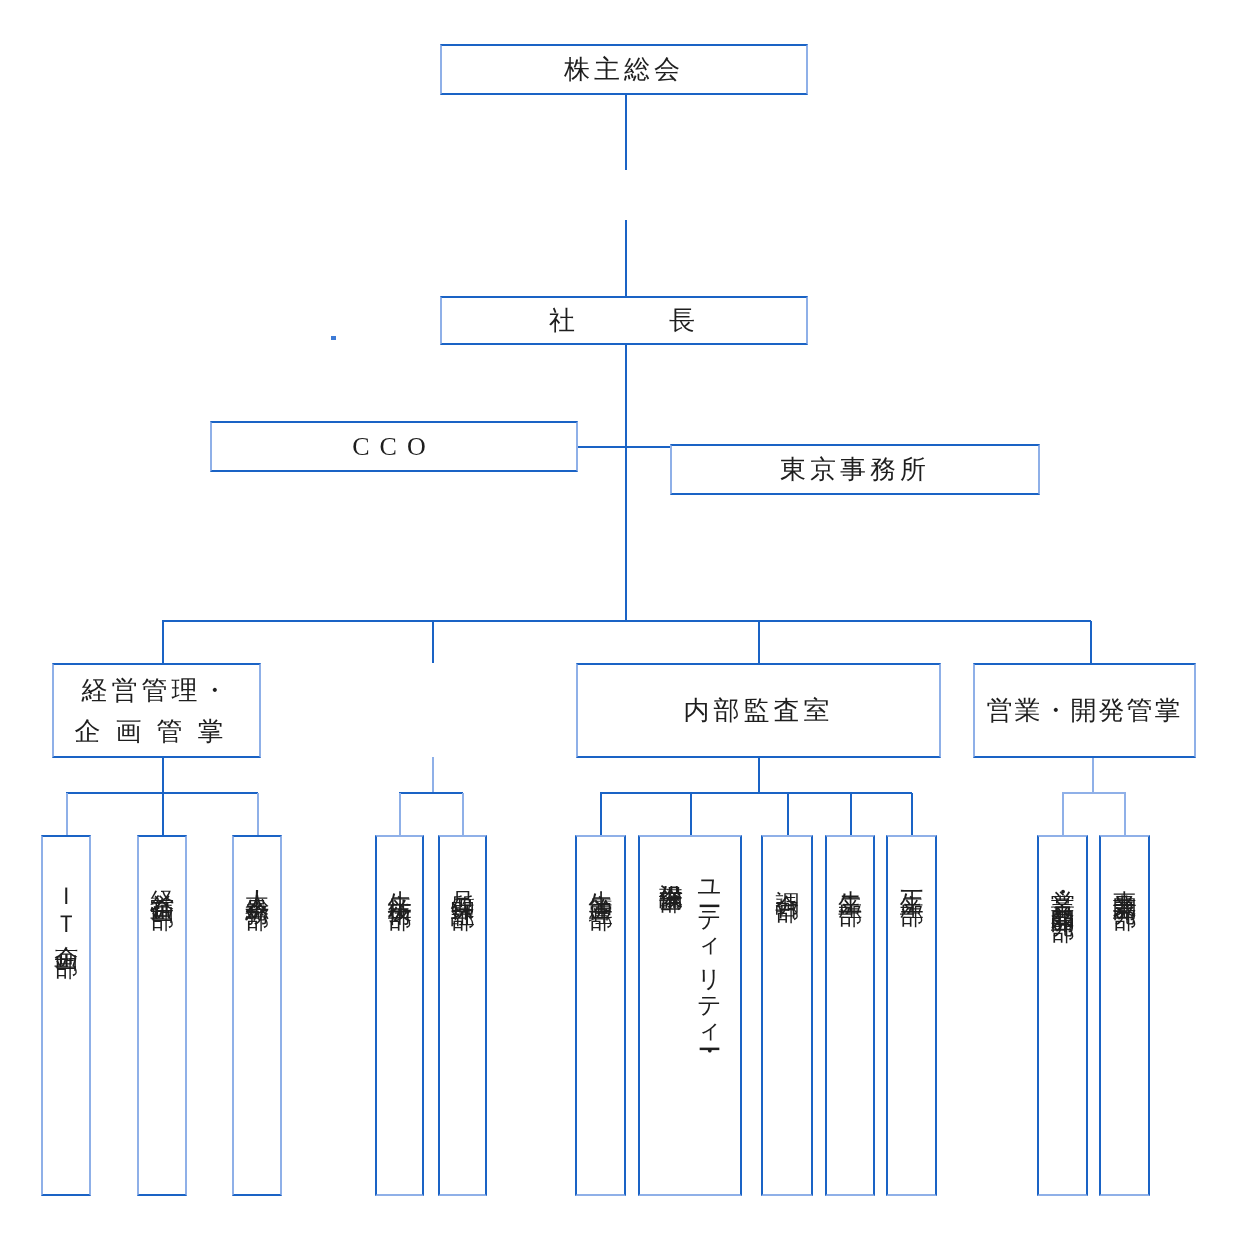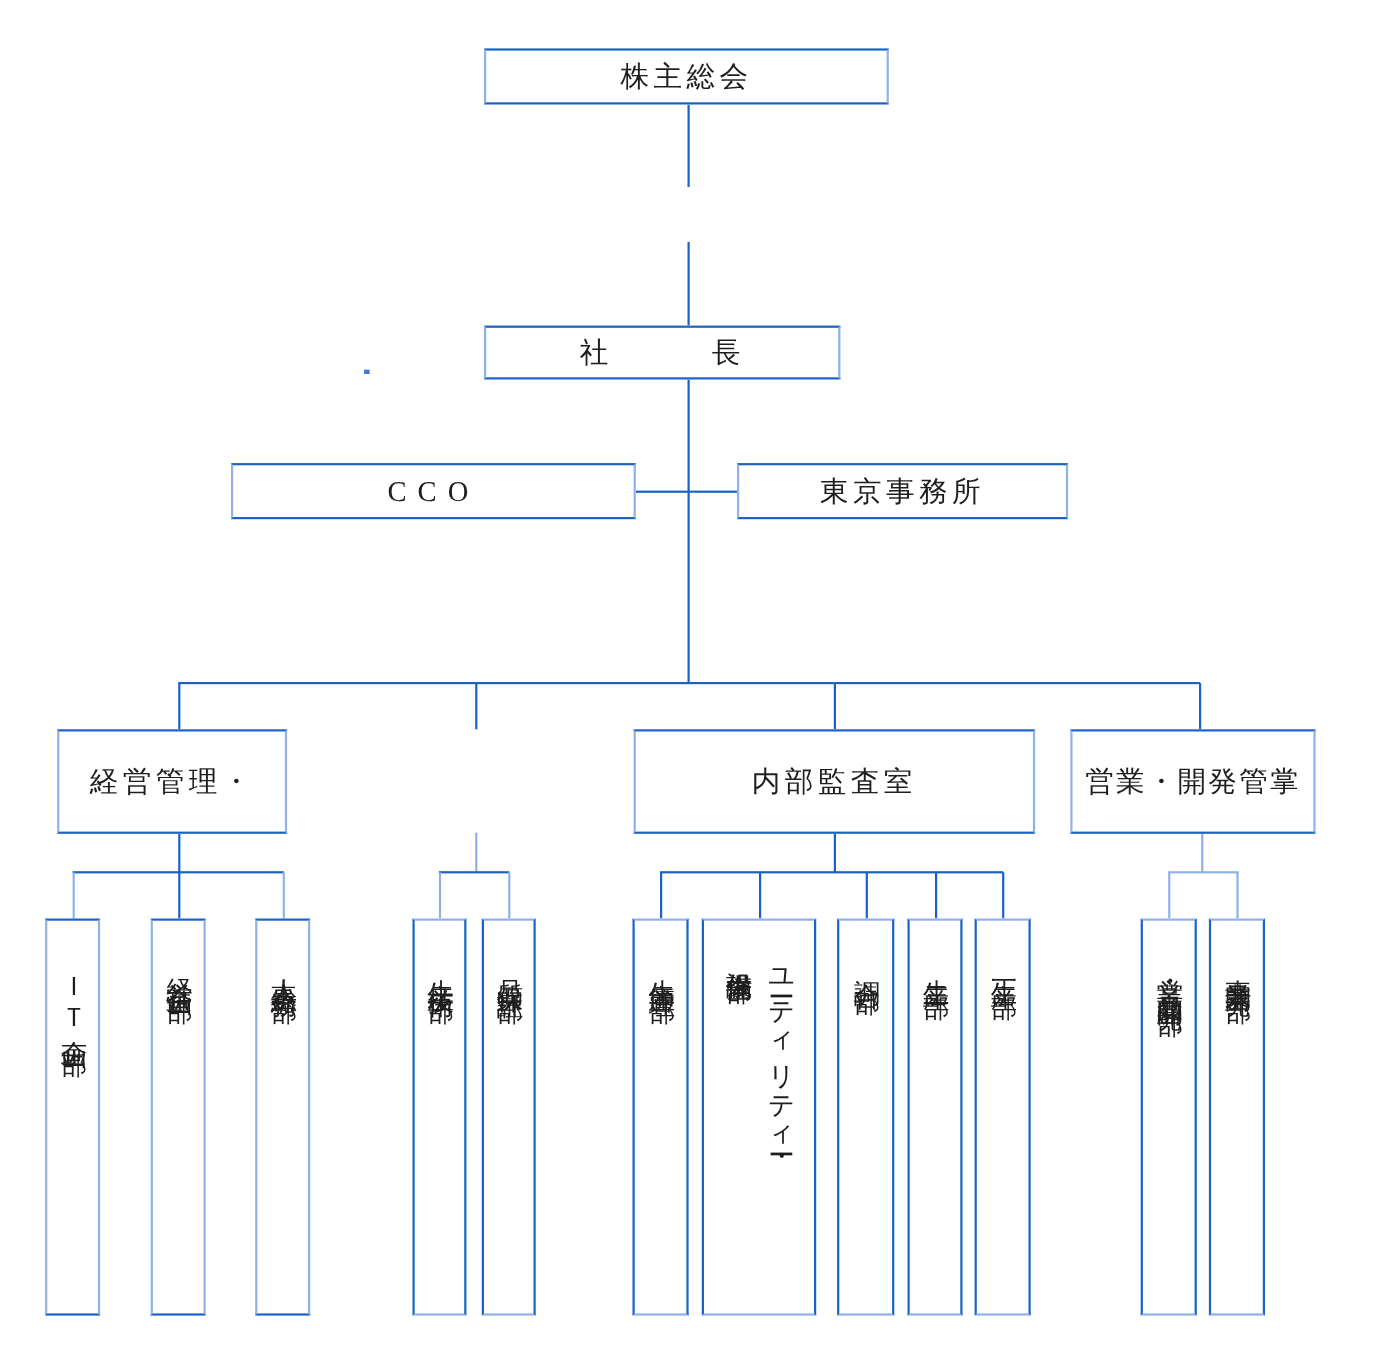--- a/index.html
+++ b/index.html
@@ -102,33 +102,34 @@
   <div class="ln light" style="left:1092px;top:757px;width:1.5px;height:36px;"></div>
   <div class="ln light" style="left:1062px;top:792px;width:64px;height:1.5px;"></div>
   <div class="ln light" style="left:1062px;top:793px;width:1.5px;height:42px;"></div>
   <div class="ln light" style="left:1124px;top:793px;width:1.5px;height:42px;"></div>
 
   <div class="dot" style="left:331px;top:336px;width:5px;height:4px;background:#3D7BD6;"></div>
 
   <div class="box bh wide" style="left:440px;top:44px;width:368px;height:51px;">
     <span>株主総会</span>
   </div>
-  <div class="box bh wide" style="left:440px;top:296px;width:324px;height:49px;">
+  <div class="box bh wide" style="left:440px;top:296px;width:368px;height:49px;">
     <span>社　　　長</span>
   </div>
 
   <div class="box bh wide" style="left:210px;top:421px;width:368px;height:51px;">
     <span class="ls10">CCO</span>
   </div>
-  <div class="box bh wide" style="left:670px;top:421px;width:301px;height:51px;">
+  <div class="box bh wide" style="left:670px;top:444px;width:370px;height:51px;">
     <span>東京事務所</span>
   </div>
 
   <div class="box bh wide two-line" style="left:52px;top:663px;width:209px;height:95px;">
     <span>経営管理・</span>
+    <span class="sp14">企画管掌</span>
   </div>
   <div class="box bh wide" style="left:576px;top:663px;width:365px;height:95px;">
     <span>内部監査室</span>
   </div>
   <div class="box bh wide" style="left:973px;top:663px;width:223px;height:95px;">
     <span class="ls2">営業・開発管掌</span>
   </div>
 
   <div class="box bh tall" style="left:41px;top:835px;width:50px;height:361px;">
     <span>ＩＴ企画部</span>

